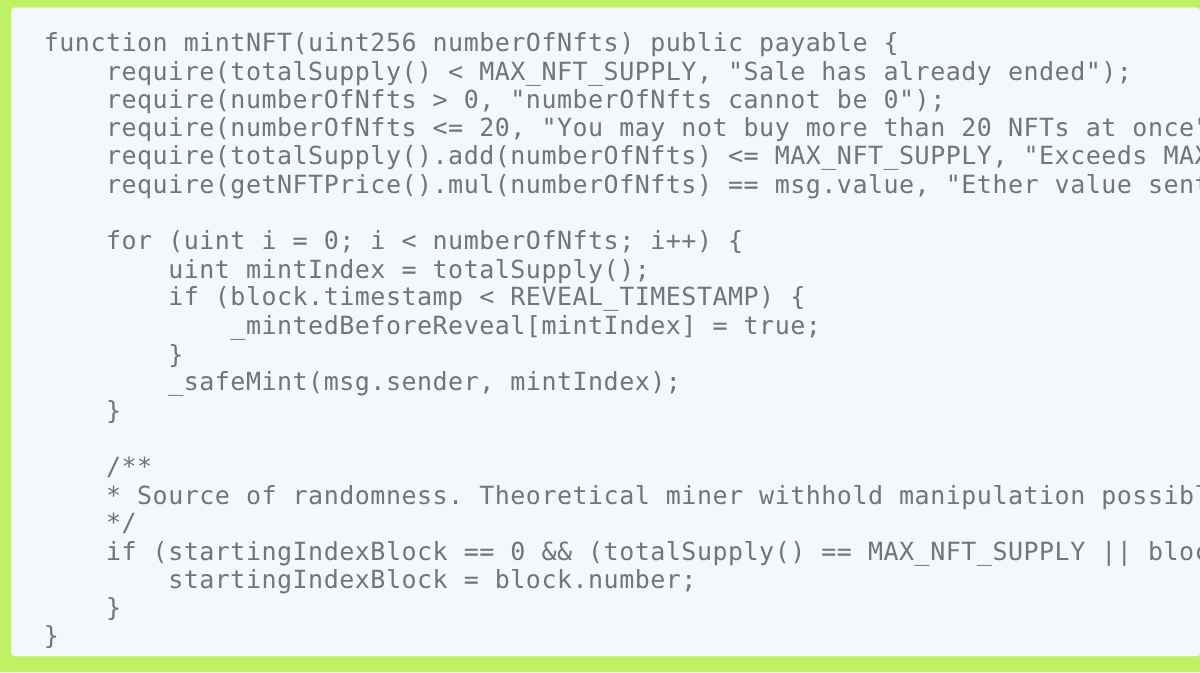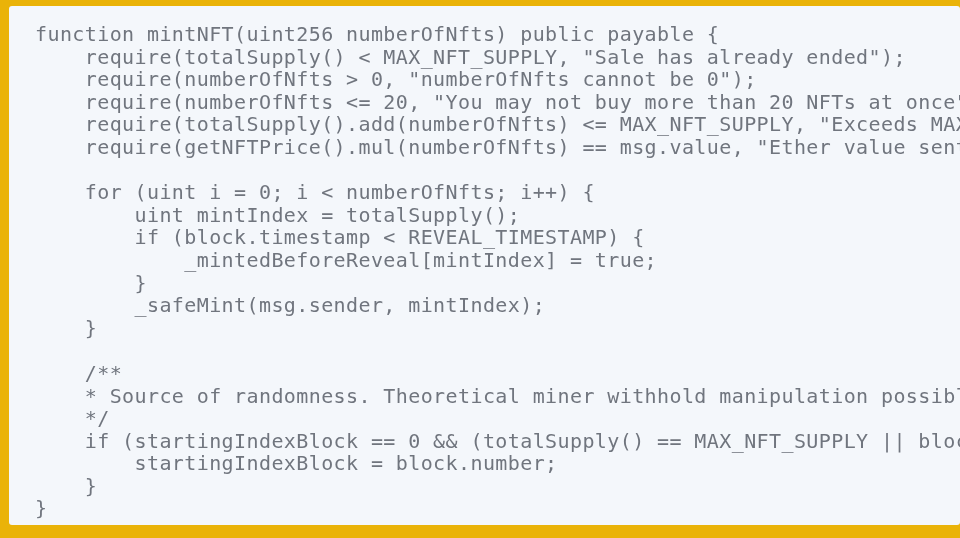--- a/index.html
+++ b/index.html
@@ -51,19 +51,19 @@
   }
   .code-line {
     display: block;
     white-space: pre;
     min-height: 22.6px;
   }
 </style>
 </head>
 <body>
 
-<div id="page" style="background: #eab308;">
+<div id="page" style="background: #bef264;">
   <div id="code-block" style="background: rgb(244, 247, 251);">
     <div id="code-scroll">
       <pre id="code-pre" style="color: rgb(112, 117, 126); font-size: 20px; line-height: 22.6px;"><span class="code-line">function mintNFT(uint256 numberOfNfts) public payable {</span><span class="code-line">    require(totalSupply() &lt; MAX_NFT_SUPPLY, "Sale has already ended");</span><span class="code-line">    require(numberOfNfts &gt; 0, "numberOfNfts cannot be 0");</span><span class="code-line">    require(numberOfNfts &lt;= 20, "You may not buy more than 20 NFTs at once");</span><span class="code-line">    require(totalSupply().add(numberOfNfts) &lt;= MAX_NFT_SUPPLY, "Exceeds MAX_NFT_SUPPLY");</span><span class="code-line">    require(getNFTPrice().mul(numberOfNfts) == msg.value, "Ether value sent is not correct");</span><span class="code-line">&nbsp;</span><span class="code-line">    for (uint i = 0; i &lt; numberOfNfts; i++) {</span><span class="code-line">        uint mintIndex = totalSupply();</span><span class="code-line">        if (block.timestamp &lt; REVEAL_TIMESTAMP) {</span><span class="code-line">            _mintedBeforeReveal[mintIndex] = true;</span><span class="code-line">        }</span><span class="code-line">        _safeMint(msg.sender, mintIndex);</span><span class="code-line">    }</span><span class="code-line">&nbsp;</span><span class="code-line">    /**</span><span class="code-line">    * Source of randomness. Theoretical miner withhold manipulation possible but should be sufficient.</span><span class="code-line">    */</span><span class="code-line">    if (startingIndexBlock == 0 &amp;&amp; (totalSupply() == MAX_NFT_SUPPLY || block.timestamp &gt;= REVEAL_TIMESTAMP)) {</span><span class="code-line">        startingIndexBlock = block.number;</span><span class="code-line">    }</span><span class="code-line">}</span></pre>
     </div>
   </div>
 </div>
 
 </body></html>

